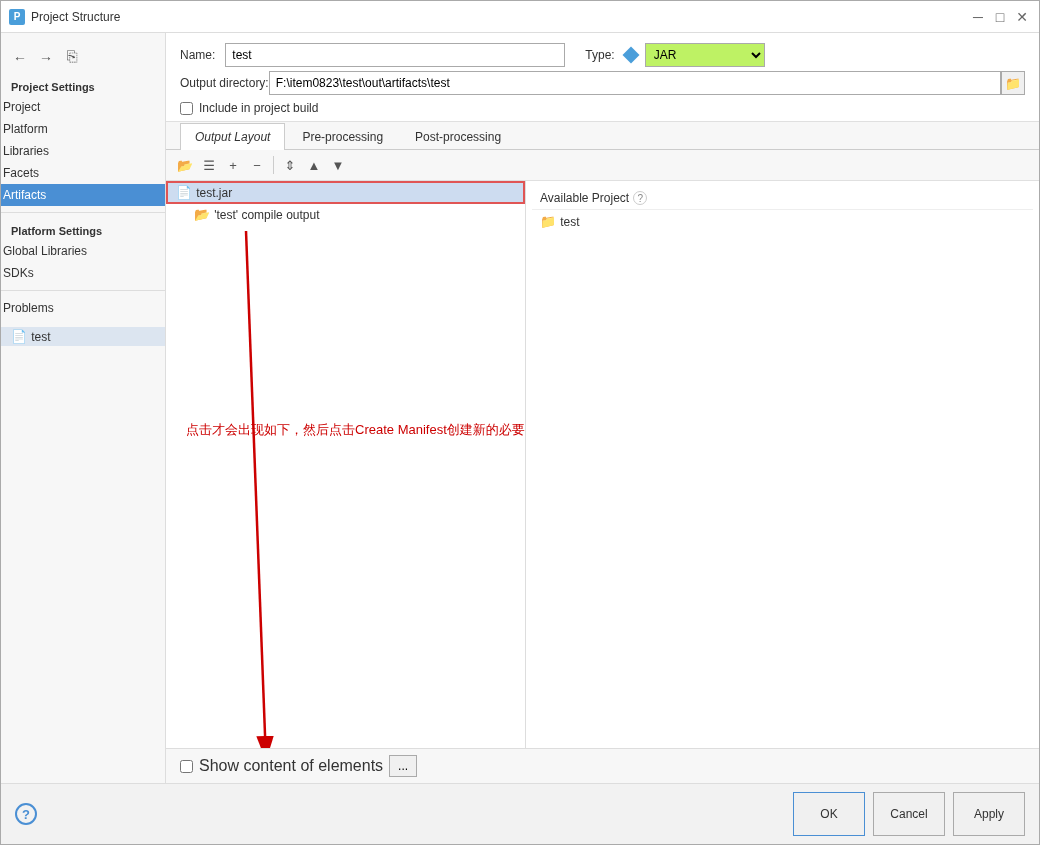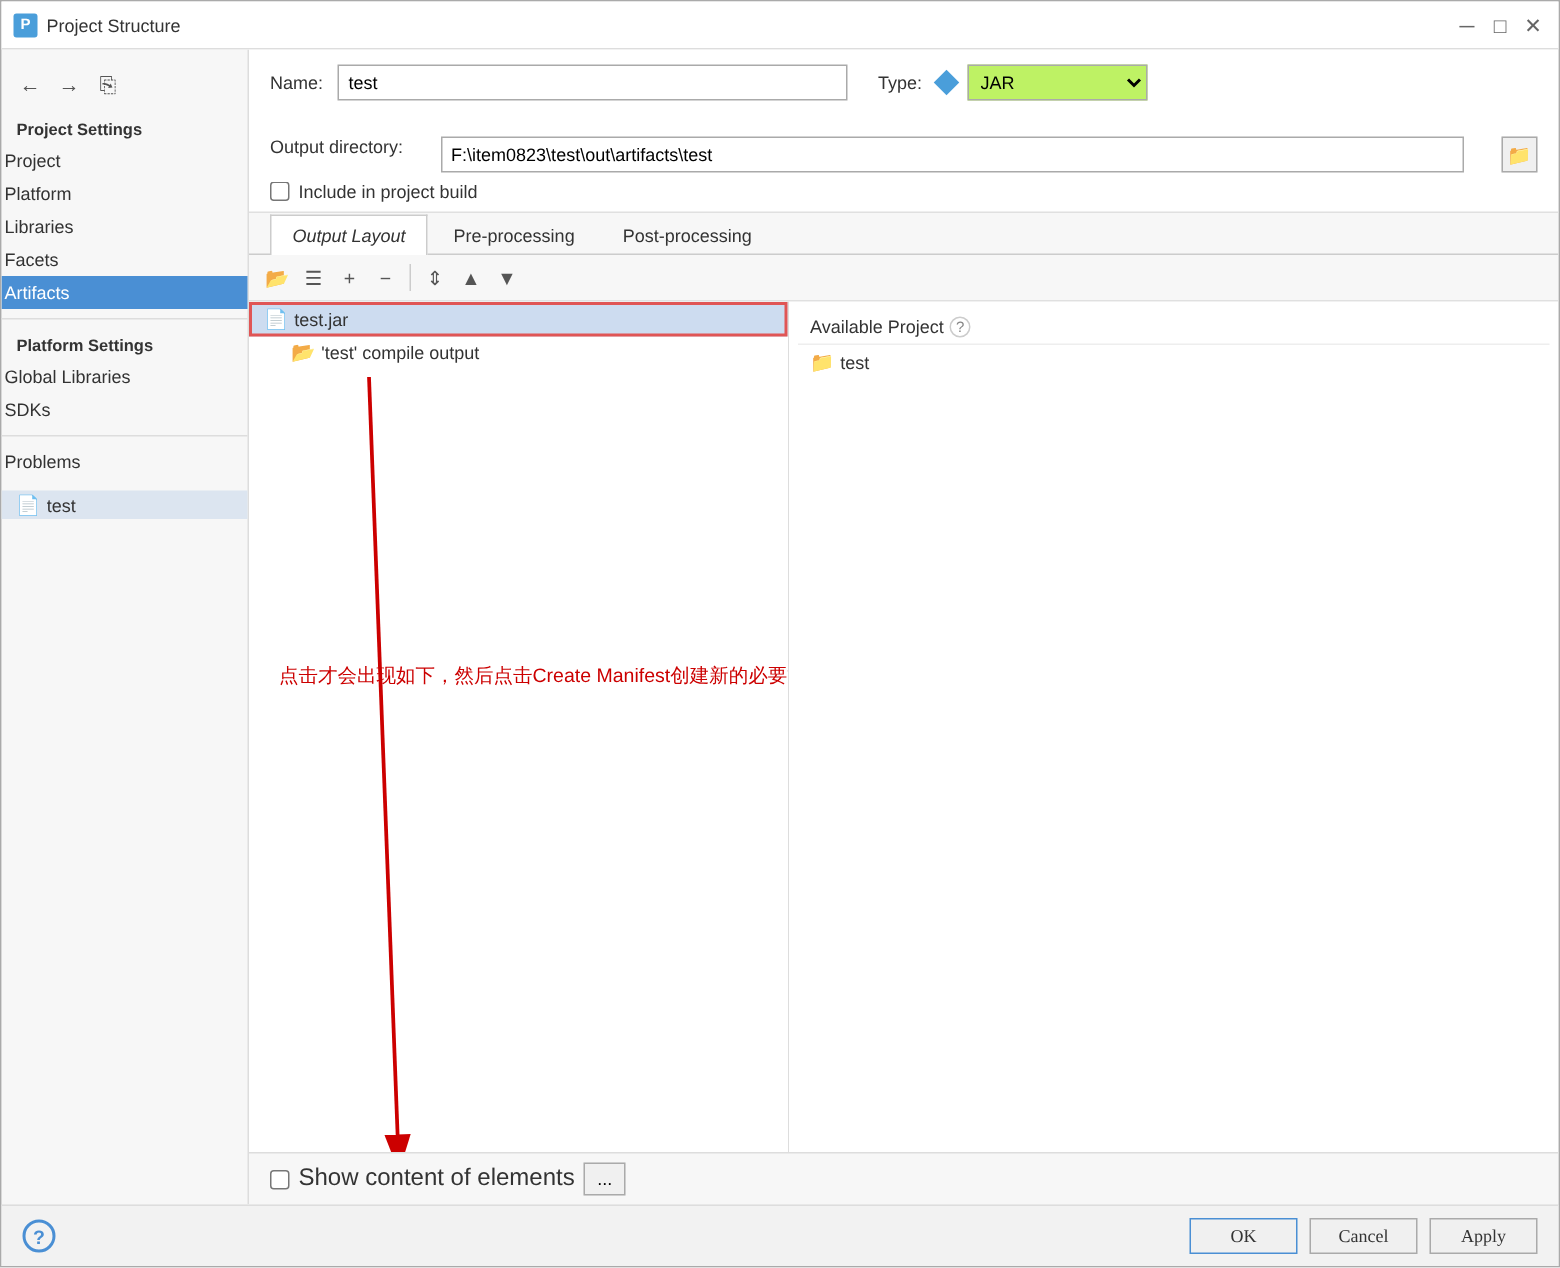--- a/index.html
+++ b/index.html
@@ -137,21 +137,21 @@
     
     .artifact-header {
       padding: 10px 14px 6px;
       border-bottom: 1px solid #e0e0e0;
       background: #fff;
     }
     .header-row {
       display: flex;
       align-items: center;
       gap: 10px;
-      margin-bottom: 24px;
+      margin-bottom: 4px;
     }
     .header-label {
       font-size: 12px;
       color: #333;
     }
     .name-input {
       width: 340px;
       height: 24px;
       border: 1px solid #aaa;
       padding: 2px 6px;
@@ -171,21 +171,22 @@
     .type-select {
       height: 24px;
       border: 1px solid #aaa;
       padding: 0 4px;
       font-size: 12px;
       background: #bef264;
       width: 120px;
     }
     .output-dir-row {
       display: flex;
-      gap: 25px;
+      align-items: center;
+      gap: 0;
       margin-bottom: 6px;
     }
     .output-dir-input {
       flex: 1;
       height: 24px;
       border: 1px solid #aaa;
       padding: 2px 6px;
       font-size: 12px;
       background: #fff;
     }
@@ -195,21 +196,21 @@
       border: 1px solid #aaa;
       background: #f0f0f0;
       cursor: pointer;
       display: flex;
       align-items: center;
       justify-content: center;
       font-size: 13px;
     }
     .include-row {
       display: flex;
-      align-items: flex-start;
+      align-items: center;
       gap: 6px;
     }
     .checkbox-input {
       width: 13px;
       height: 13px;
       cursor: pointer;
     }
     .include-label {
       font-size: 12px;
       color: #333;
@@ -352,29 +353,28 @@
     }
     .ellipsis-btn {
       height: 22px;
       width: 28px;
       border: 1px solid #aaa;
       background: #f0f0f0;
       cursor: pointer;
       font-size: 12px;
     }
     .footer-btn {
-      height: 24px;
+      height: 44px;
       min-width: 72px;
       padding: 0 16px;
       border: 1px solid #aaa;
       background: #f0f0f0;
       cursor: pointer;
       font-size: 12px;
       color: #333;
-      font-family: Liberation Serif, serif;
     }
     .footer-btn.primary {
       background: #f0f0f0;
       border-color: #4a8fd4;
     }
 
     
     .help-circle {
       width: 22px;
       height: 22px;

